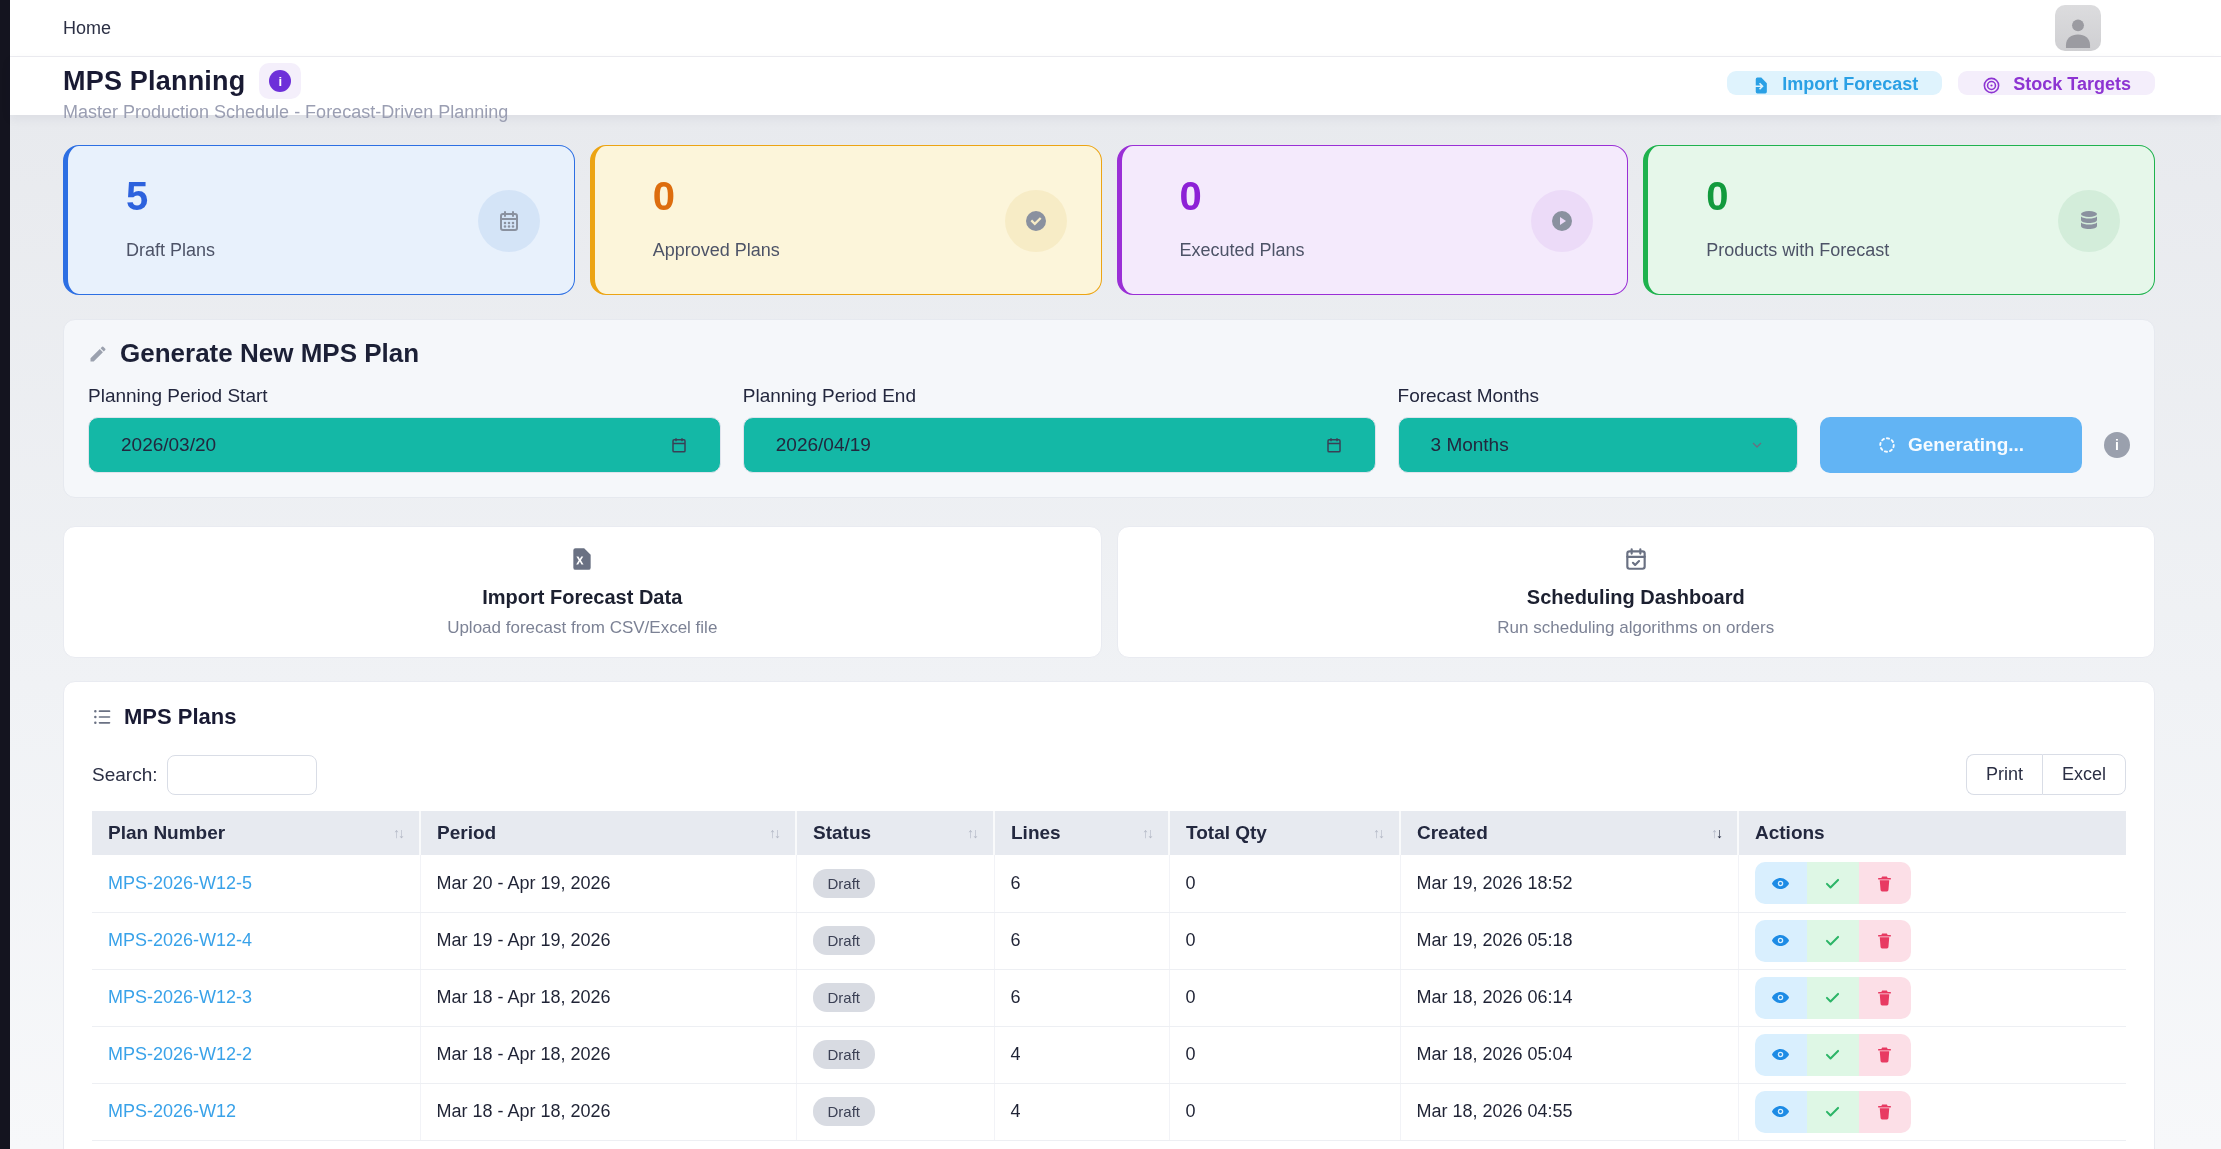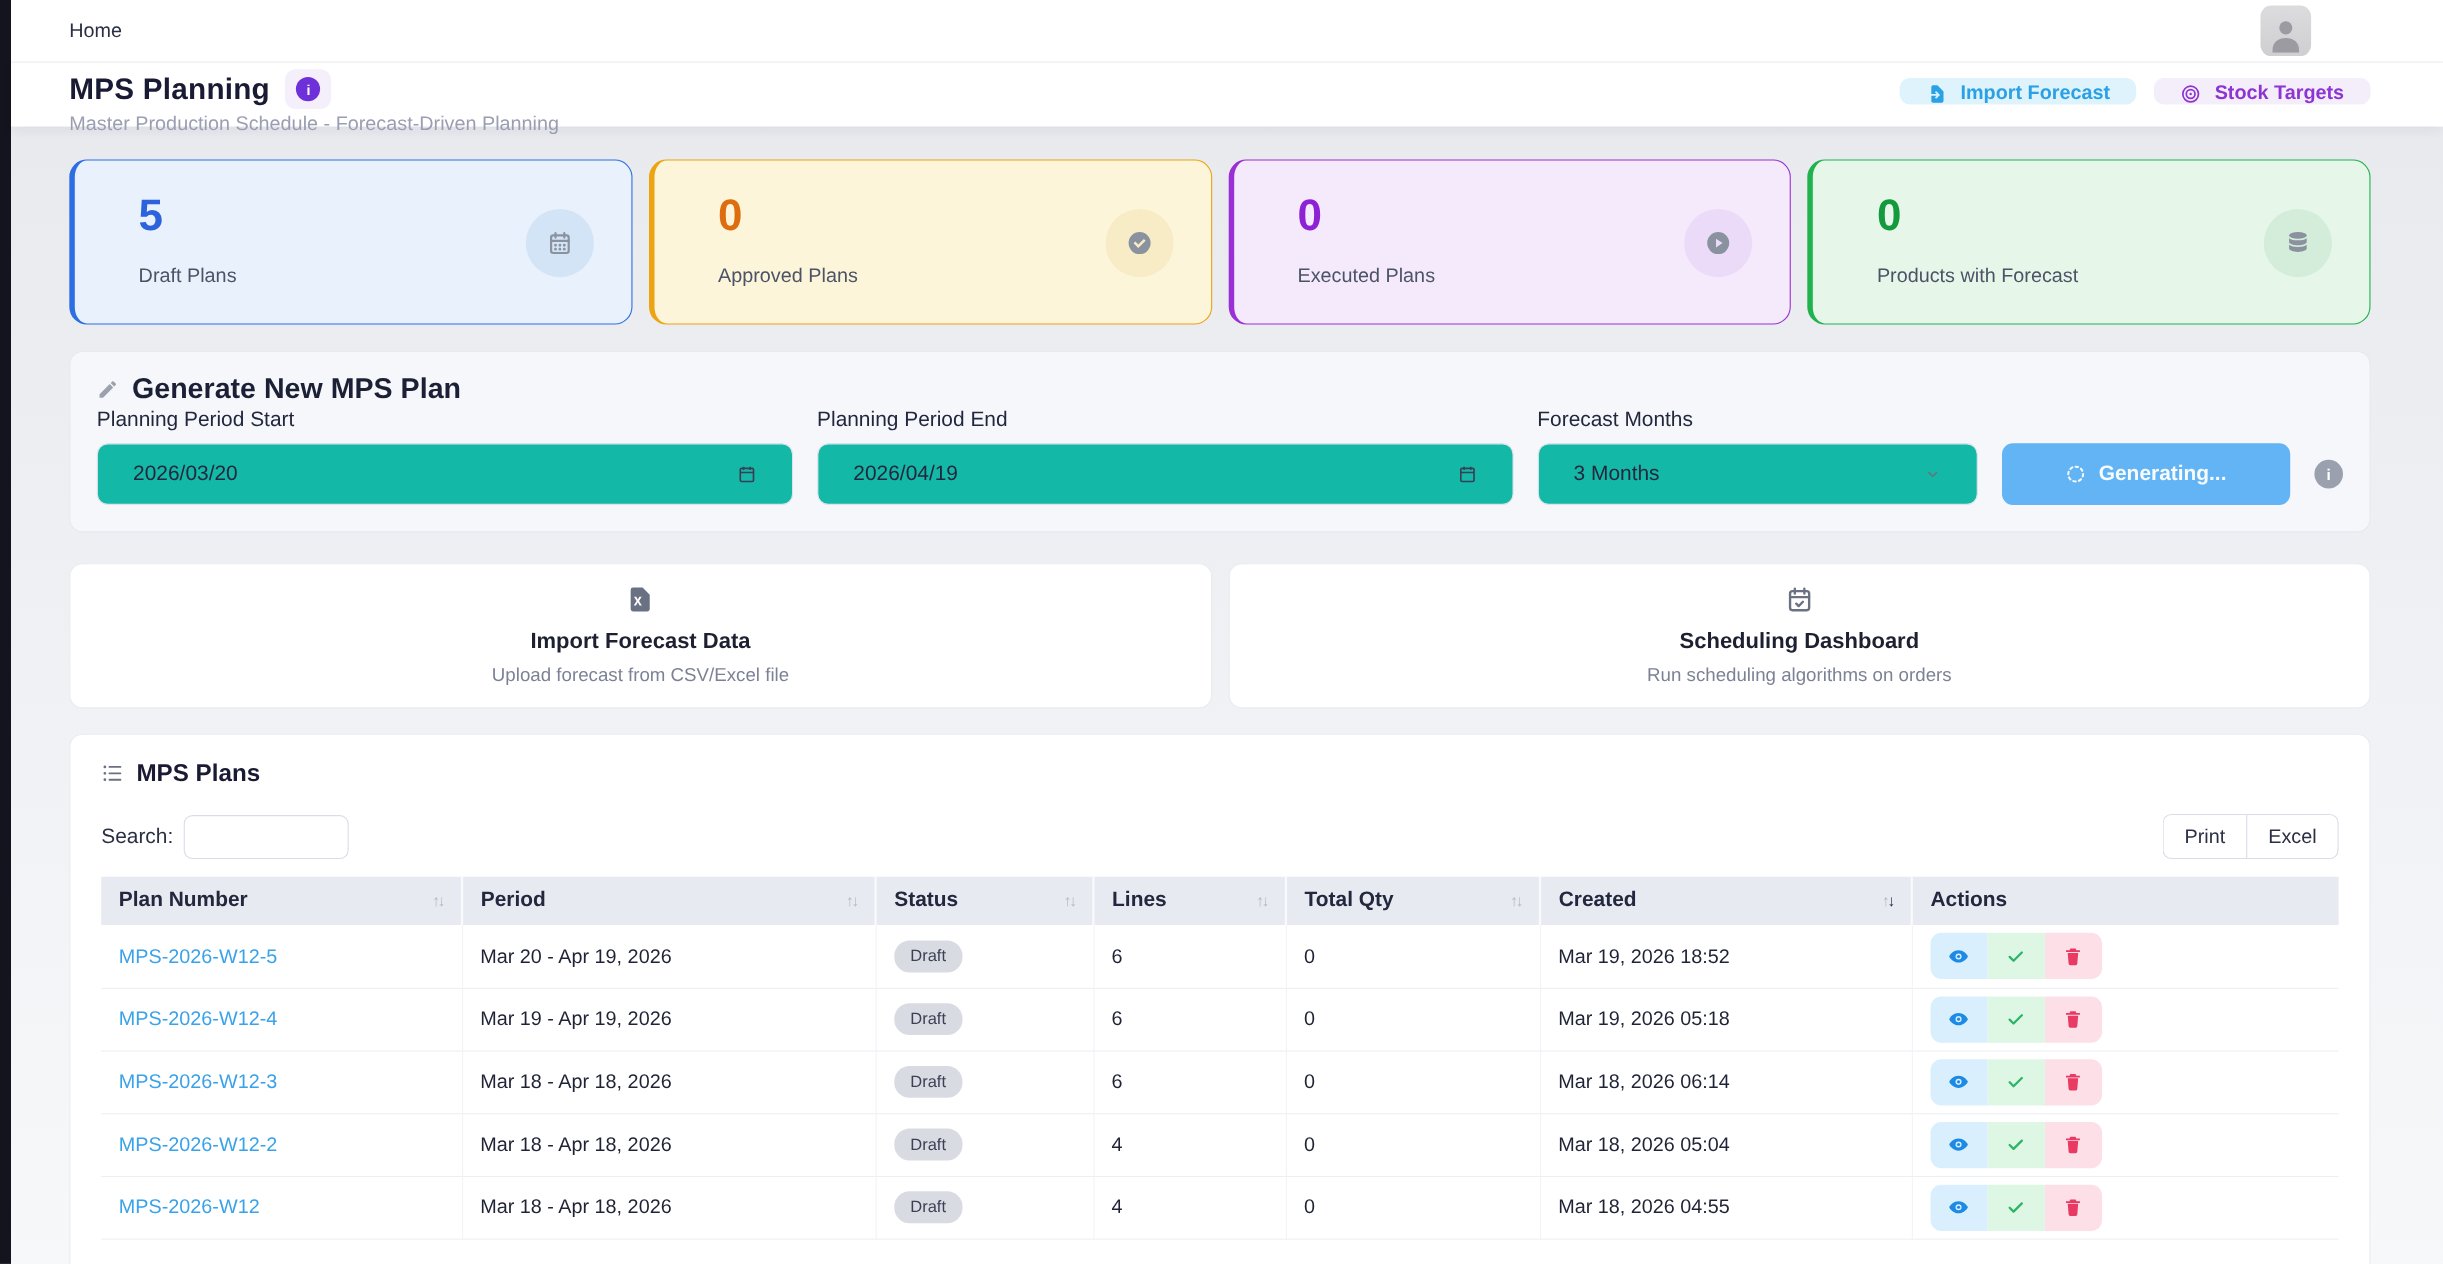--- a/index.html
+++ b/index.html
@@ -61,21 +61,21 @@
   .stat-purple .stat-iconwrap { background:#ecdbf8; }
   .stat-green  { background:#e6f7ea; border-color:#1fb24e; border-left:5px solid #1fb24e; }
   .stat-green .stat-value { color:#129a3d; }
   .stat-green .stat-iconwrap { background:#d3edda; }
 
   
   .generate-card { margin-top:24px; background:#f5f7fa; border:1px solid #e6e9ef;
     border-radius:12px; padding:18px 24px 24px; }
   .gen-title { display:flex; align-items:center; gap:12px; font-size:26px; font-weight:700; color:#1c2036; }
   .gen-title svg { width:20px; height:20px; color:#9ba1ae; }
-  .gen-fields { display:flex; gap:22px; margin-top:2px; align-items:flex-end; }
+  .gen-fields { display:flex; gap:22px; margin-top:16px; align-items:flex-end; }
   .field label { display:block; font-size:19px; color:#23273e; margin-bottom:10px; }
   .f-date { flex:1.58; }
   .f-select { flex:1; }
   .input-wrap, .select { height:56px; background:#14b8a6; border:1px solid #dfe3ec; border-radius:10px;
     display:flex; align-items:center; padding:0 32px; }
   .input-wrap input { border:none; outline:none; flex:1; font-size:19px; color:#23273e;
     font-family:"Liberation Sans", sans-serif; background:transparent; }
   .input-wrap svg { width:18px; height:18px; color:#3a3f55; }
   .select { justify-content:space-between; cursor:pointer; font-size:19px; color:#23273e; }
   .select svg { width:16px; height:16px; color:#6a7080; }

